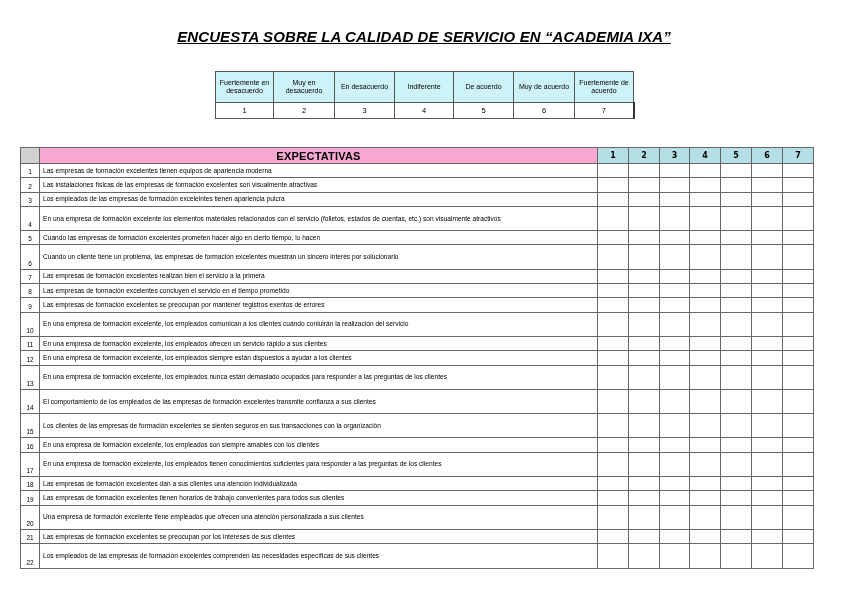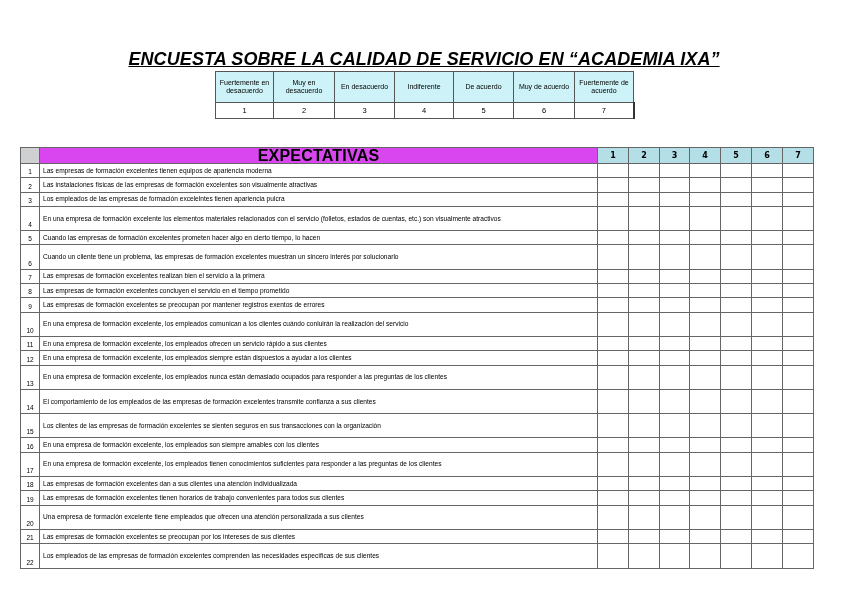--- a/index.html
+++ b/index.html
@@ -1,21 +1,21 @@
 <!DOCTYPE html>
 <html><head>
 <meta charset="utf-8">
 <style>
   html, body { margin: 0; padding: 0; background: #ffffff; }
   body { width: 848px; height: 599px; position: relative; overflow: hidden;
          font-family: "Liberation Sans", "DejaVu Sans", sans-serif; color: #000; }
   .title {
-    position: absolute; left: 0; width: 848px; top: 49px; text-align: center;
+    position: absolute; left: 0; width: 848px; top: 28px; text-align: center;
     font-family: "Liberation Sans", sans-serif; font-style: italic; font-weight: bold;
-    font-size: 18px; text-decoration: underline; letter-spacing: 0.1px;
+    font-size: 15px; text-decoration: underline; letter-spacing: 0.1px;
   }
   table { border-collapse: collapse; }
   .legend {
     position: absolute; left: 215px; top: 71px; width: 418px; table-layout: fixed;
   }
   .legend td {
     border: 1px solid #555; text-align: center; vertical-align: middle;
     font-size: 7px; line-height: 8px; padding: 0 1px;
   }
   .legend tr.lbl td { background: #cdf3f8; height: 30px; }
@@ -24,21 +24,21 @@
 
   .main {
     position: absolute; left: 20px; top: 147px; width: 793px; table-layout: fixed;
     border: 1.5px solid #333;
   }
   .main td, .main th {
     border: 1px solid #666; padding: 0; font-size: 6.6px; line-height: 8px;
   }
   .main thead th { height: 15px; font-weight: bold; }
   .main thead th.num-h { background: #cfd0d1; }
-  .main thead th.exp-h { background: #d946ef; font-size: 16px; letter-spacing: 0.2px; }
+  .main thead th.exp-h { background: #f9a8d4; font-size: 11px; letter-spacing: 0.2px; }
   .main thead th.score-h { background: #b5dfe6; font-size: 8px; font-family: "DejaVu Sans", sans-serif; }
   .main td.idx { text-align: center; vertical-align: bottom; padding-bottom: 1px; font-size: 6.5px; }
   .main td.txt { padding-left: 3px; vertical-align: middle; }
   .main tr.single td { height: 12.3px; }
   .main tr.tall td { height: 22.3px; }
   .main td.cell { background: #fff; }
 </style>
 </head>
 <body>
 

